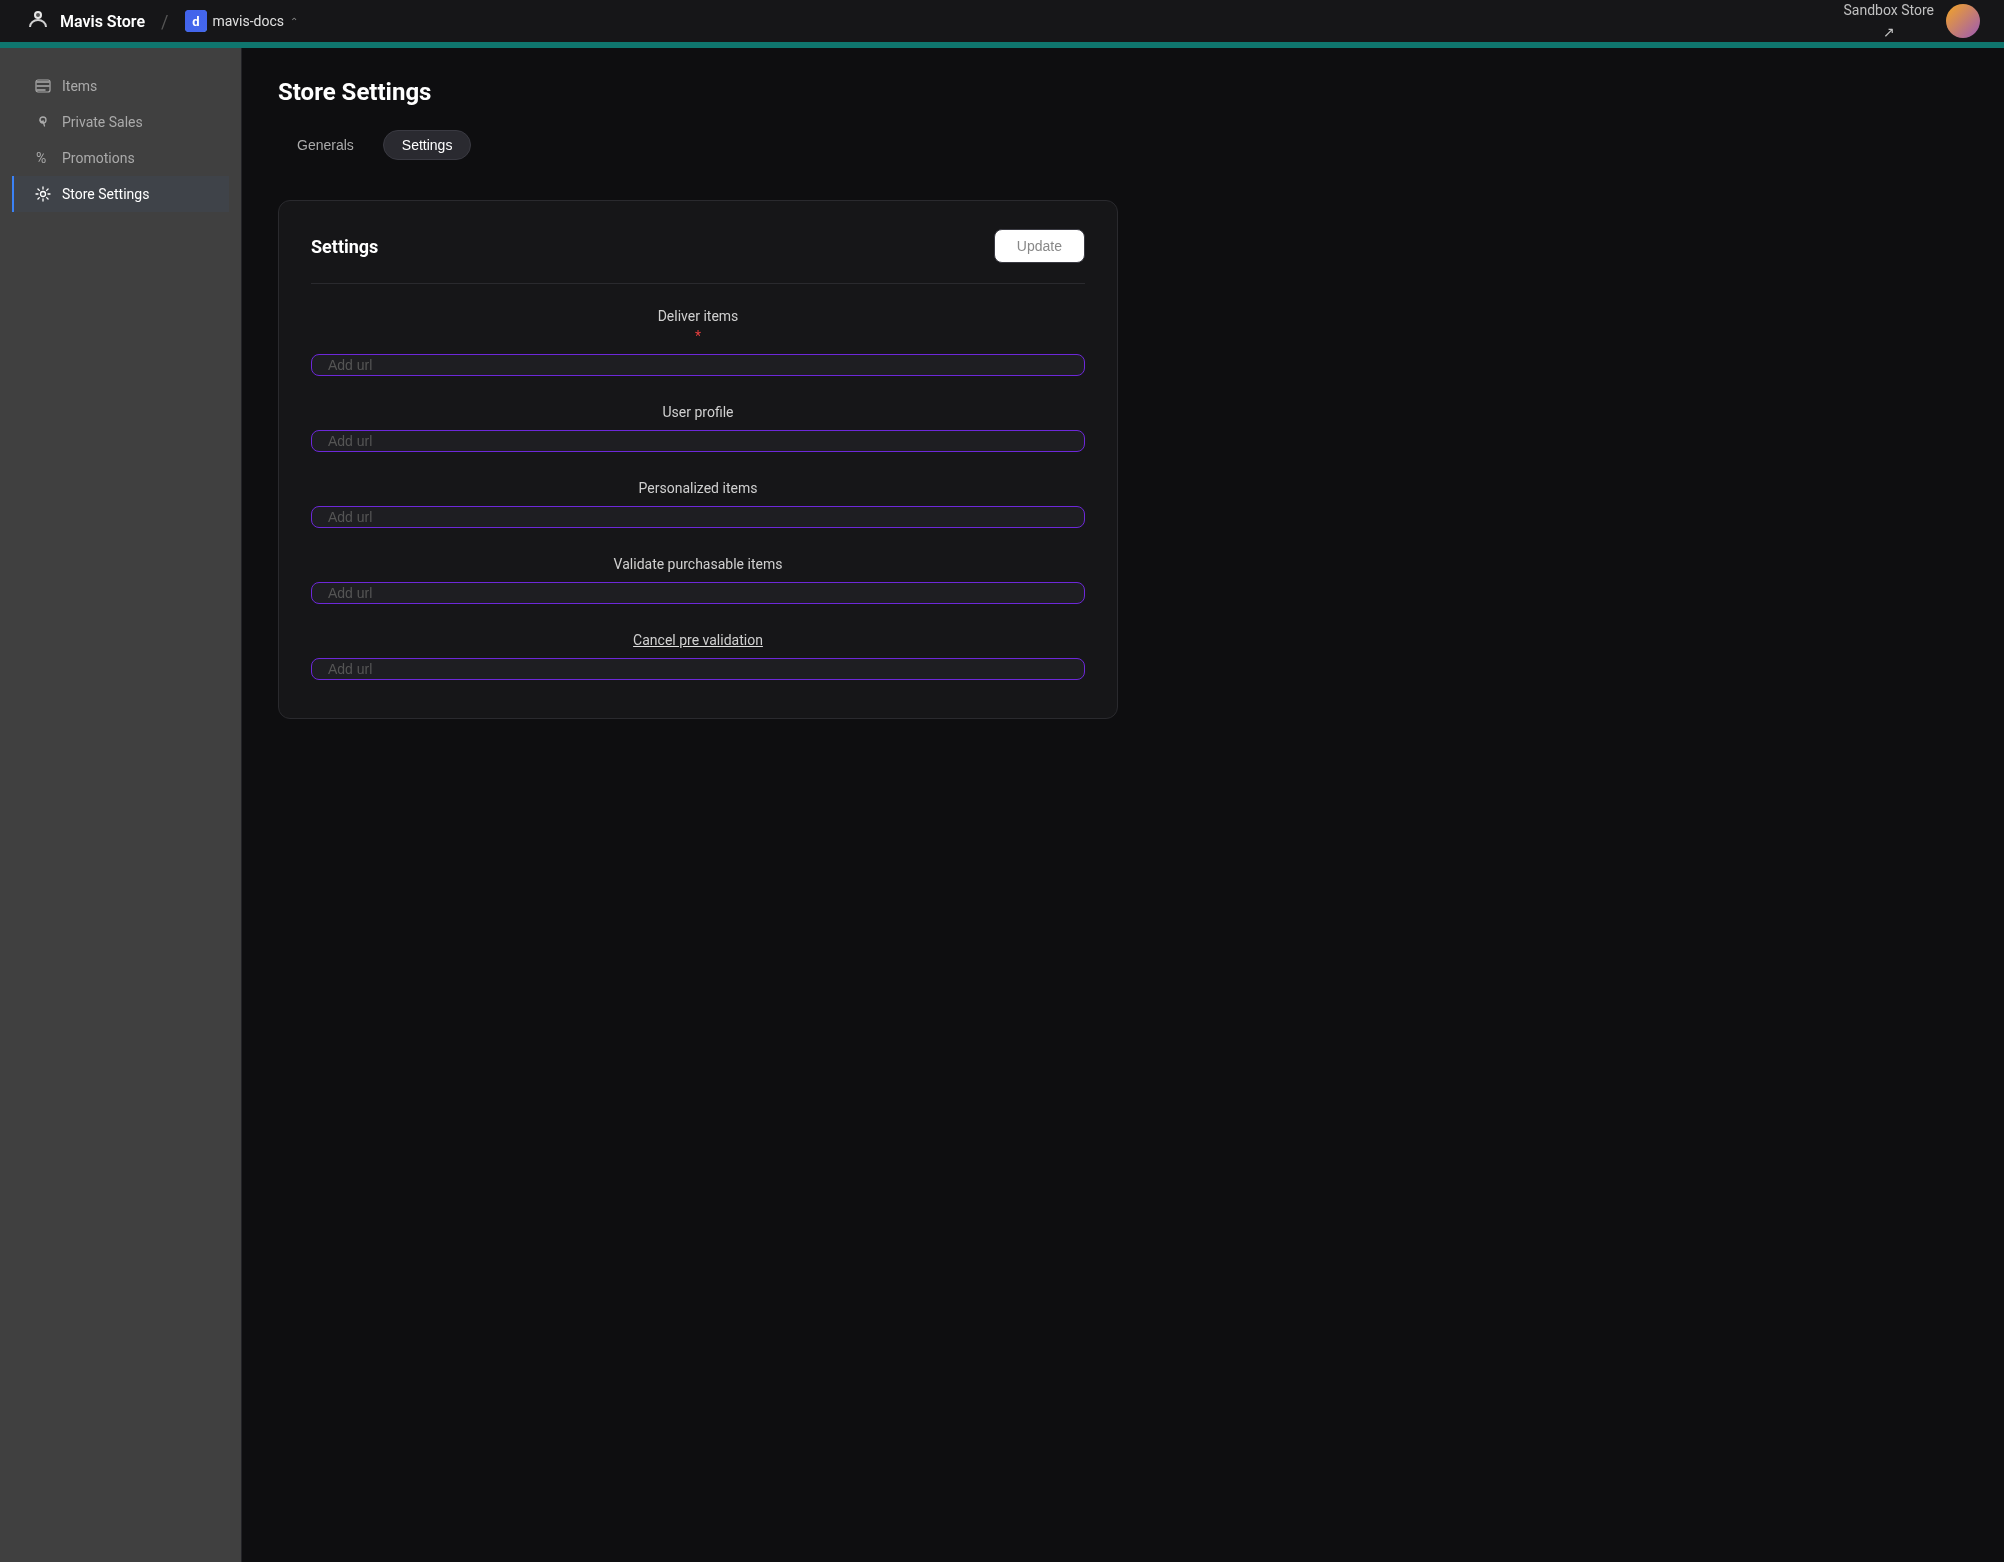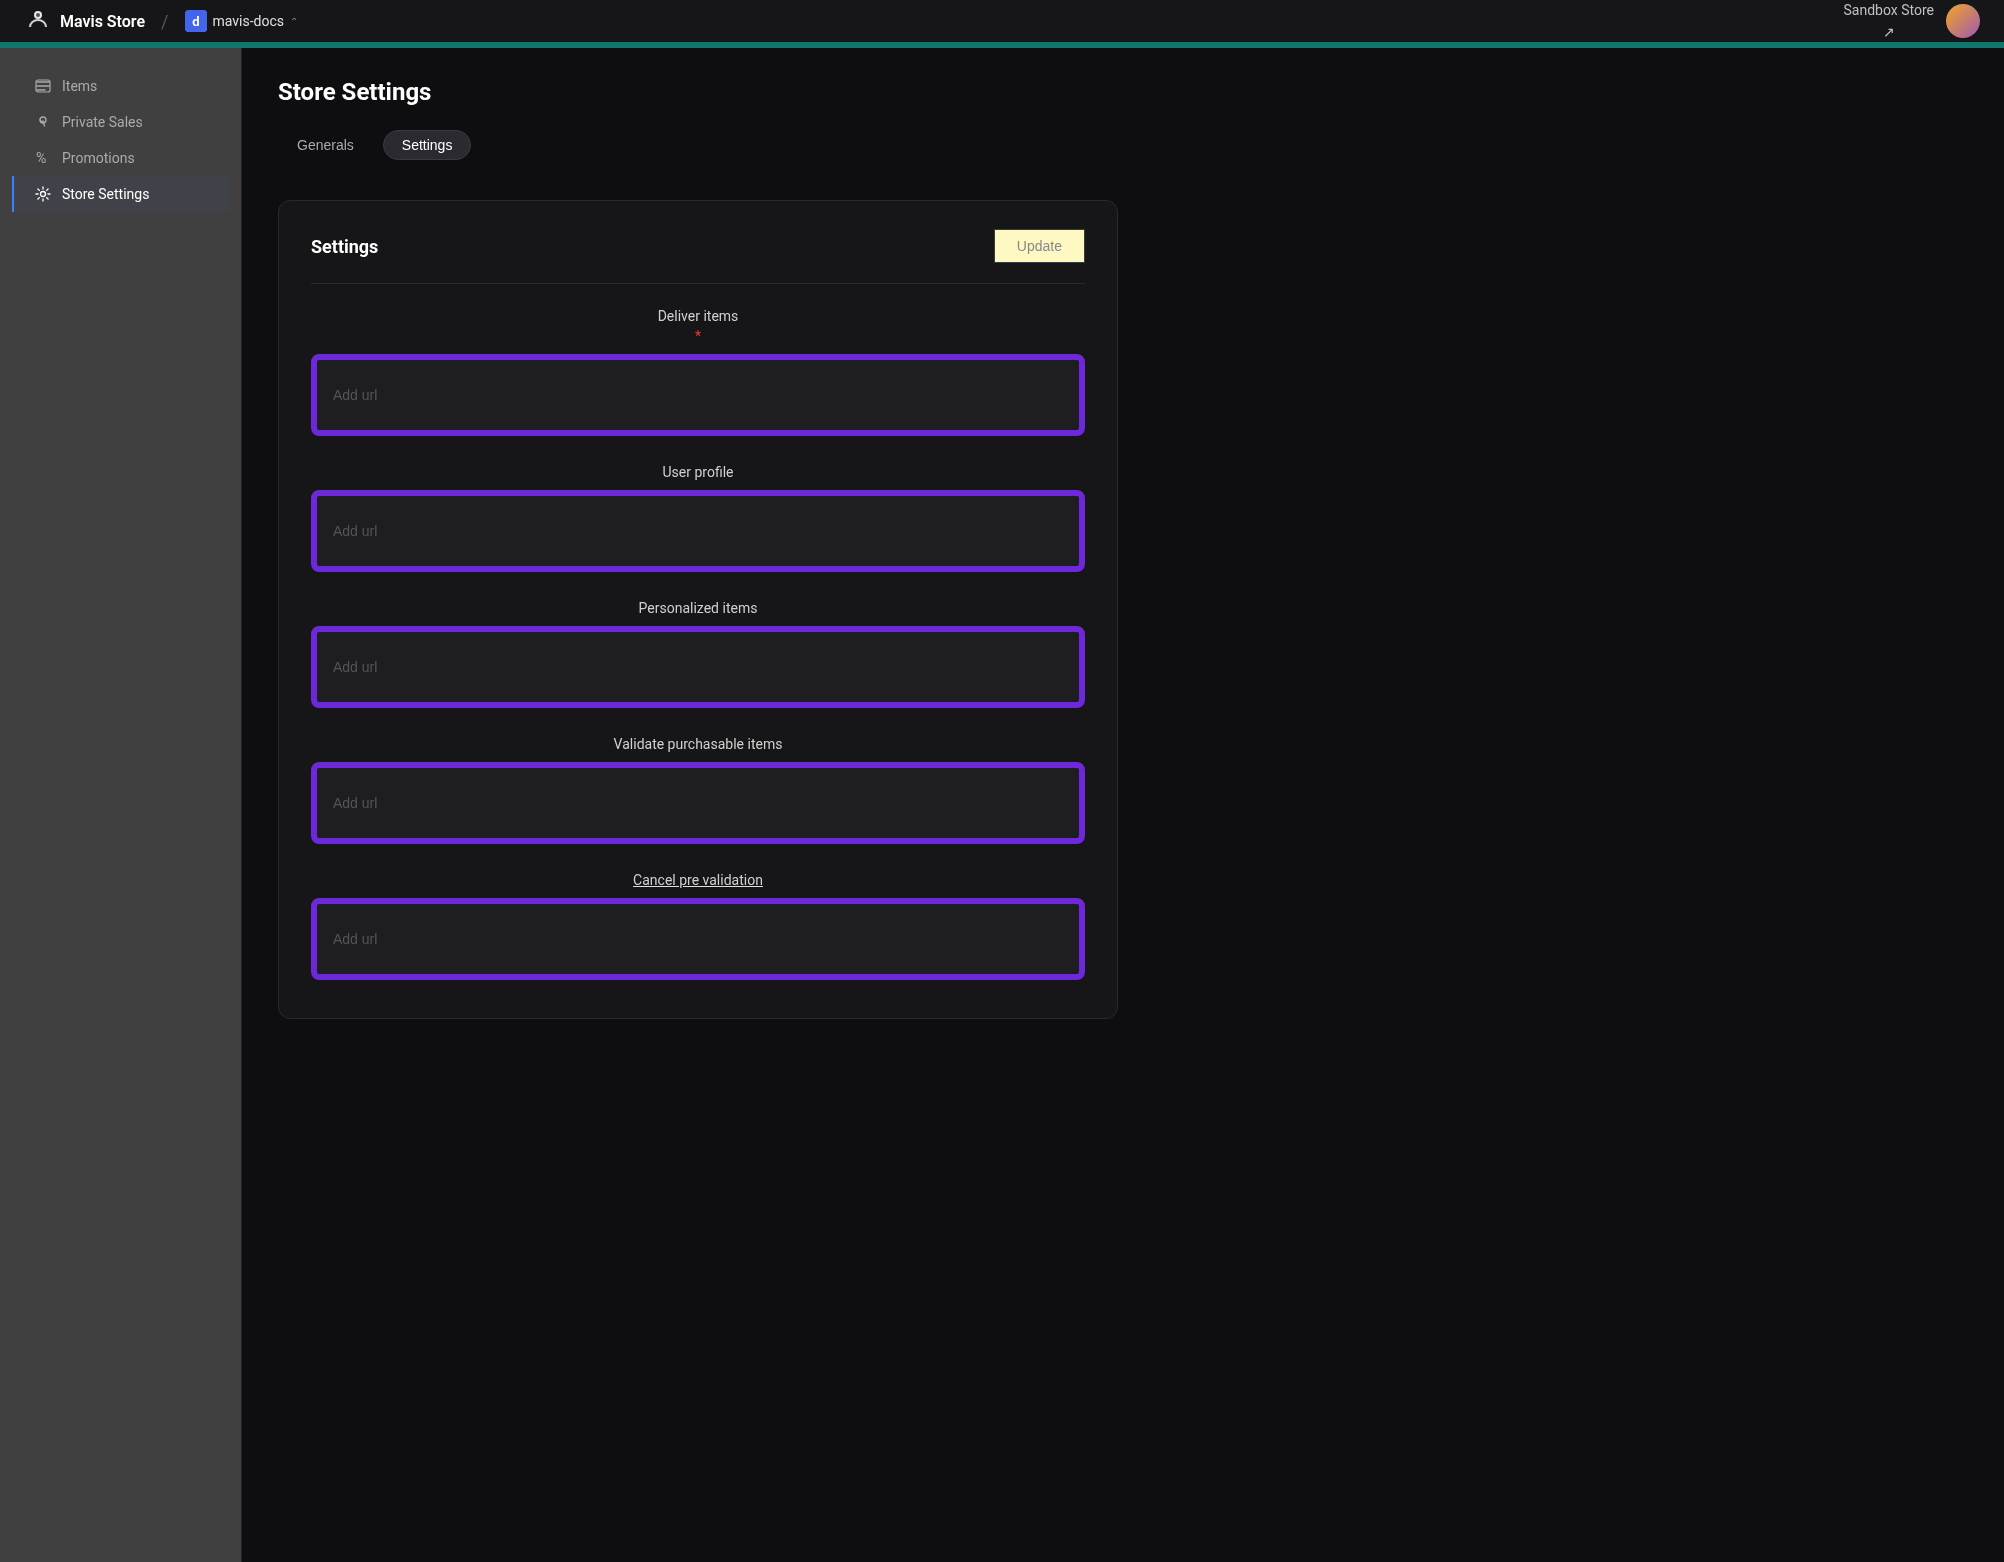--- a/index.html
+++ b/index.html
@@ -185,23 +185,23 @@
       justify-content: space-between;
       margin-bottom: 20px;
     }
     .card-title {
       font-size: 18px;
       font-weight: 700;
       color: #fff;
     }
     .update-btn {
       padding: 8px 22px;
-      background: #fef9c3;
+      background: #ffffff;
       border: 1px solid #3a3a42;
-      border-radius: 0;
+      border-radius: 8px;
       color: #888;
       font-size: 14px;
       cursor: pointer;
     }
     .divider {
       border: none;
       border-top: 1px solid #2a2a2e;
       margin: 4px 0 24px 0;
     }
 
@@ -218,23 +218,23 @@
       gap: 4px;
       flex-direction: column;
     }
     .required-star {
       color: #e53e3e;
       font-size: 14px;
     }
     .url-input {
       width: 100%;
       background: #1e1e22;
-      border: 6px solid #6d28d9;
+      border: 1px solid #6d28d9;
       border-radius: 8px;
-      padding: 27px 16px;
+      padding: 2px 16px;
       font-size: 14px;
       color: #888;
       outline: none;
     }
     .url-input::placeholder {
       color: #555;
     }
   </style>
 </head>
 <body>

